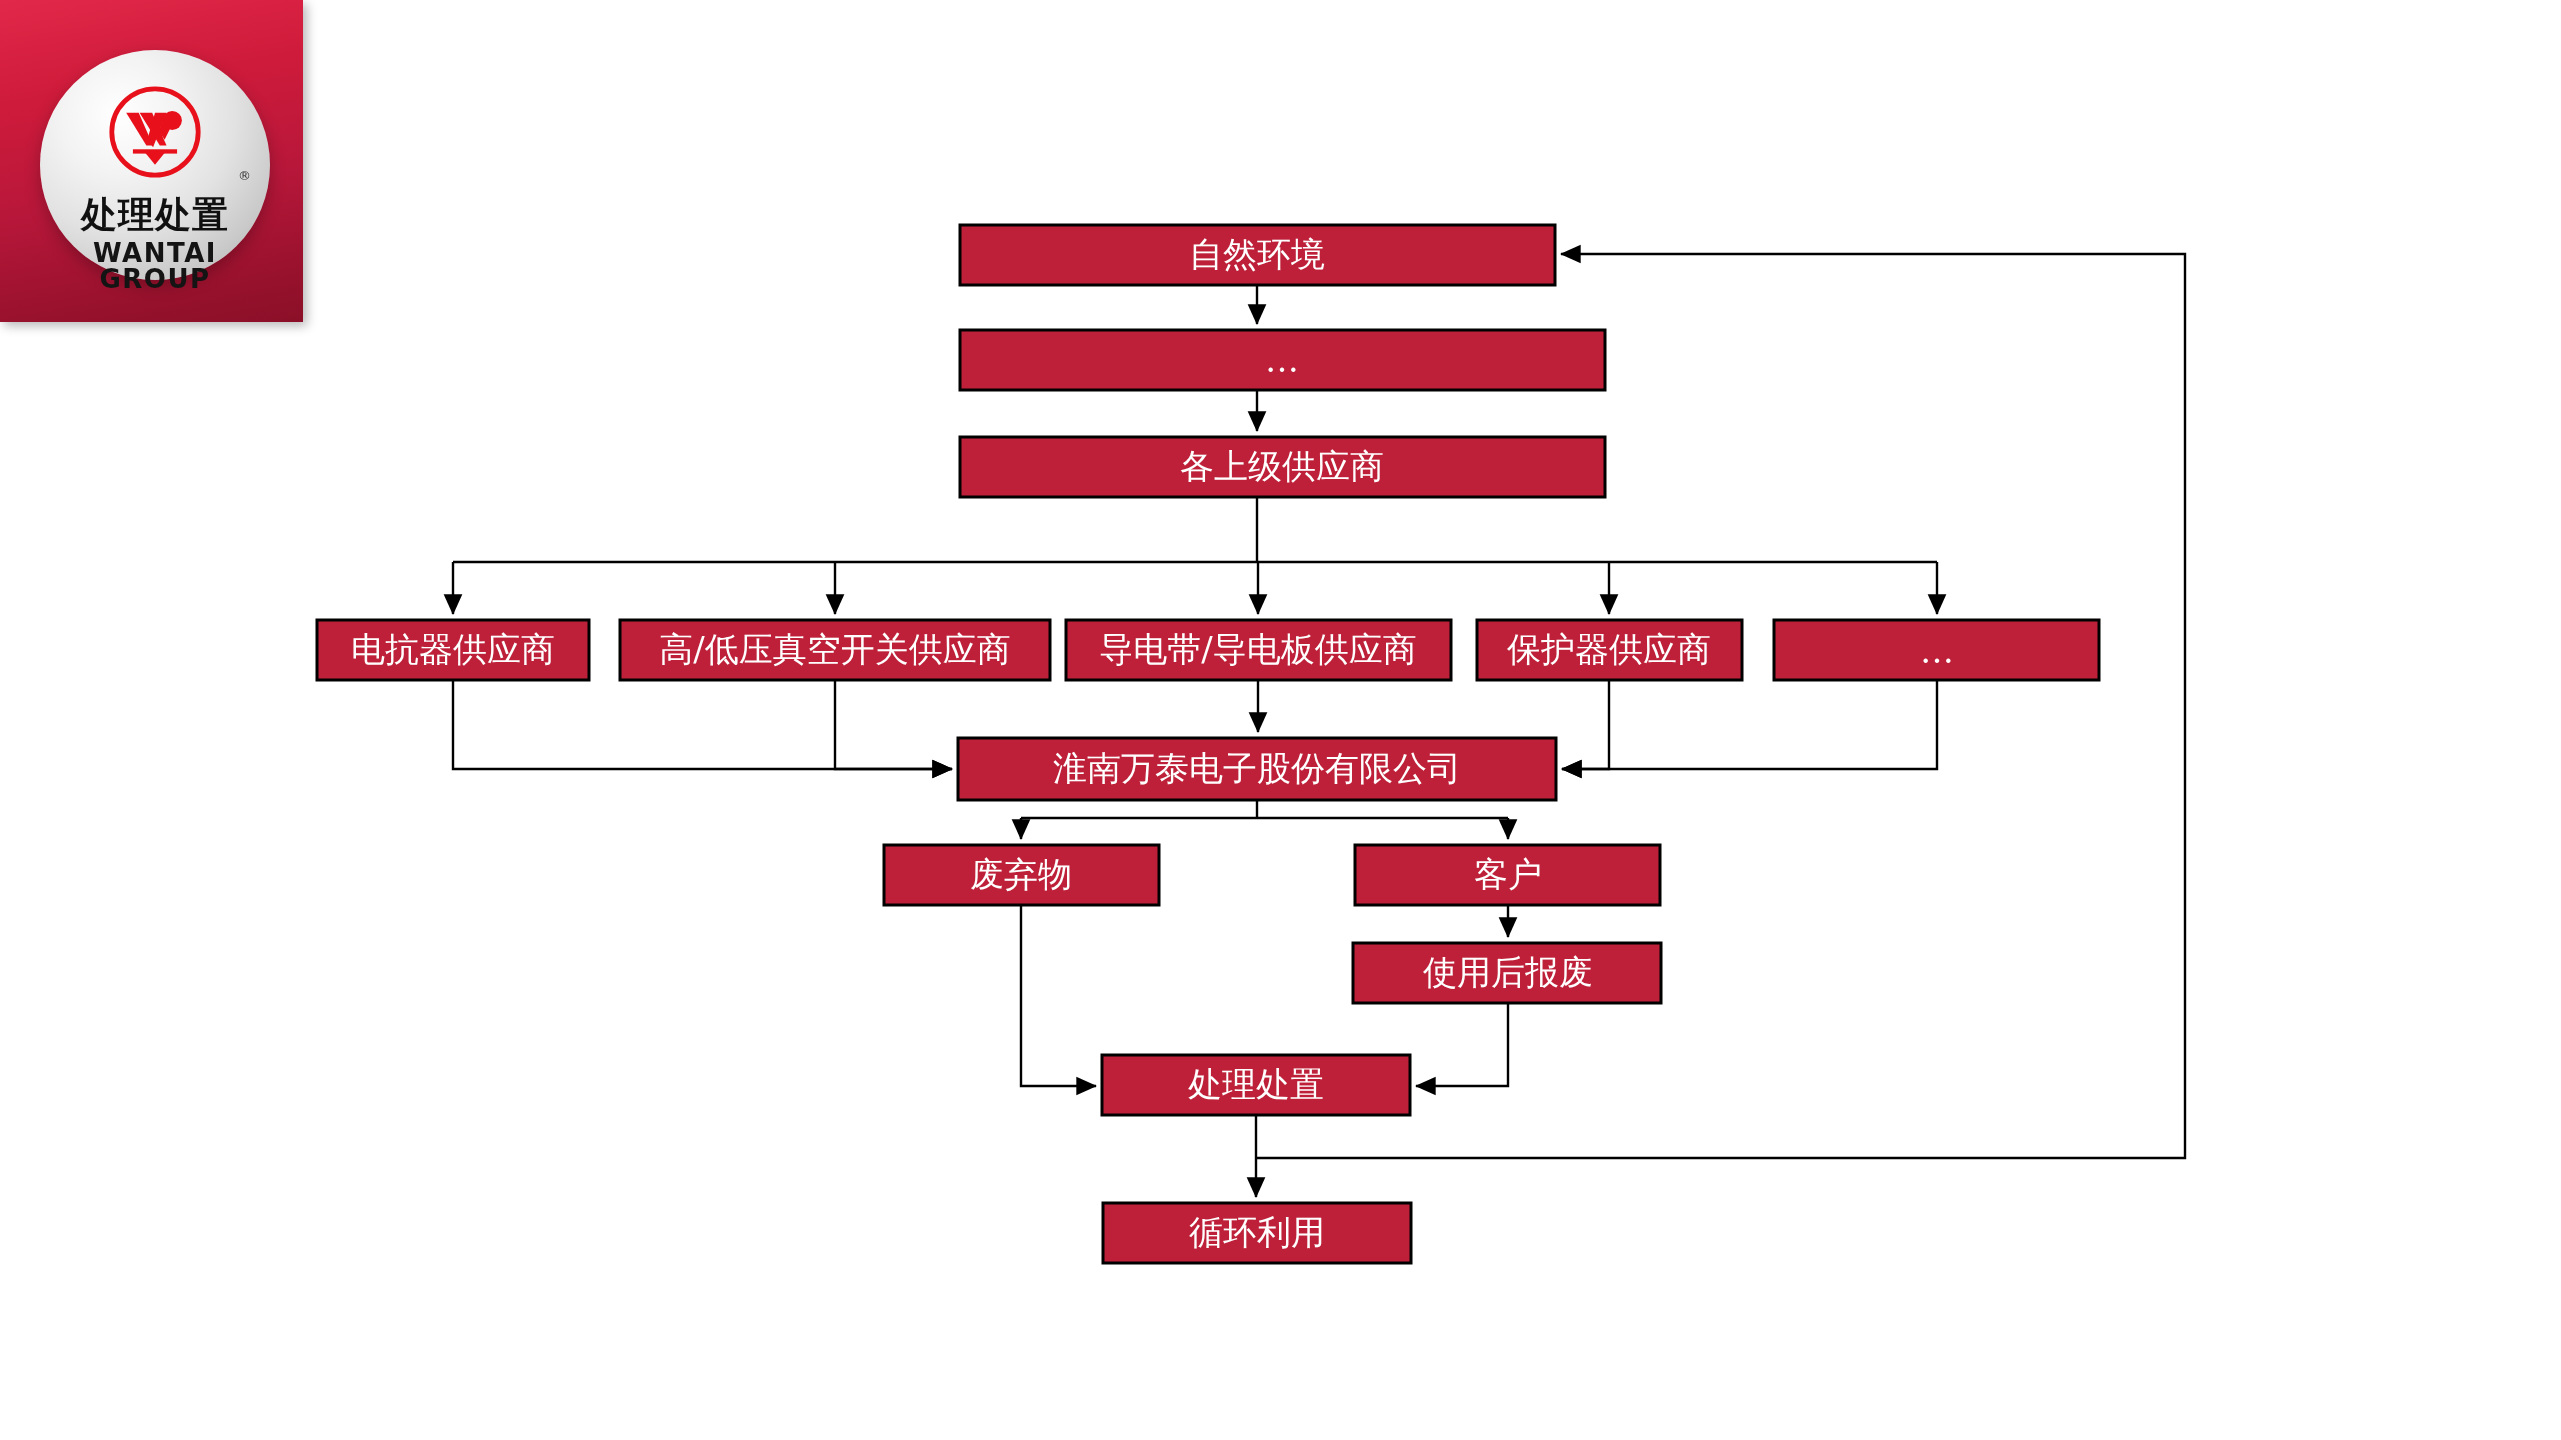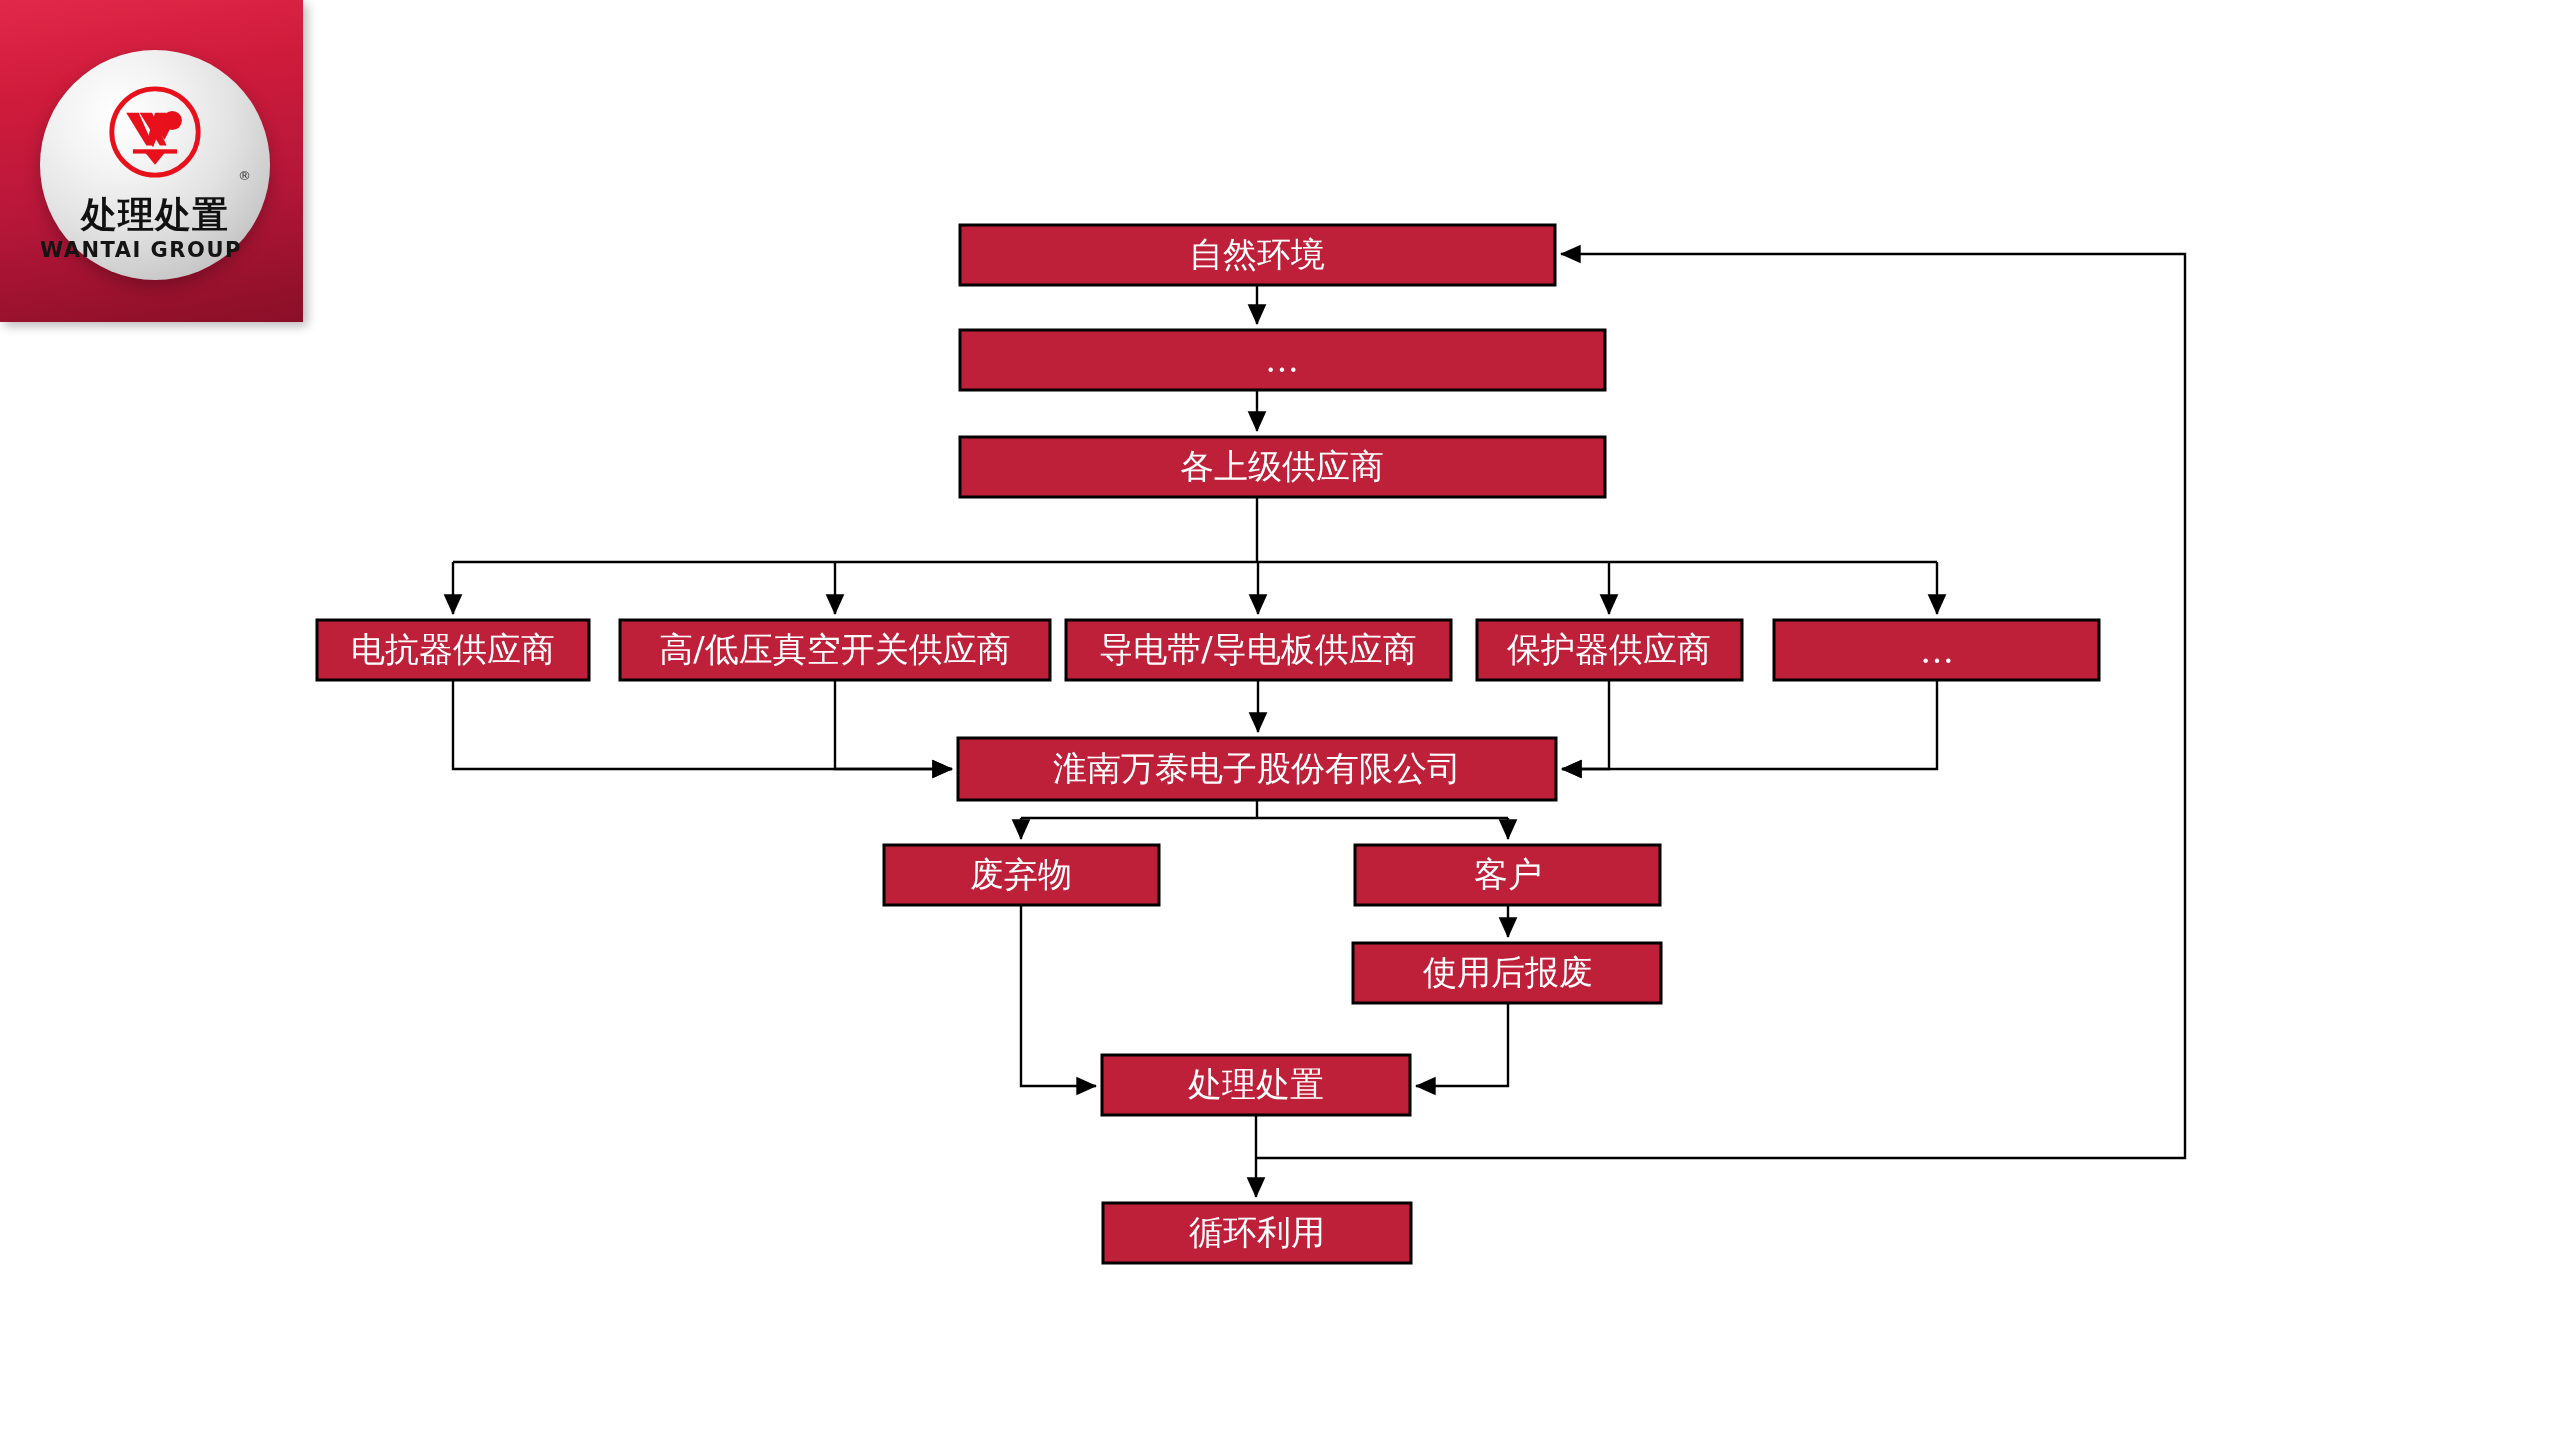--- a/index.html
+++ b/index.html
@@ -56,23 +56,24 @@
     font-size: 36px;
     letter-spacing: 1px;
     color: #111111;
     line-height: 1;
   }
   #logo-en {
     position: absolute;
     left: 0;
     right: 0;
     top: 190px;
+    text-align: center;
     font-family: "DejaVu Sans", "Liberation Sans", sans-serif;
     font-weight: bold;
-    font-size: 21px;
+    font-size: 26px;
     letter-spacing: 1.5px;
     color: #141414;
     line-height: 1;
   }
   #logo-reg {
     position: absolute;
     left: 198px;
     top: 118px;
     font-family: "DejaVu Sans", "Liberation Sans", sans-serif;
     font-size: 13px;

